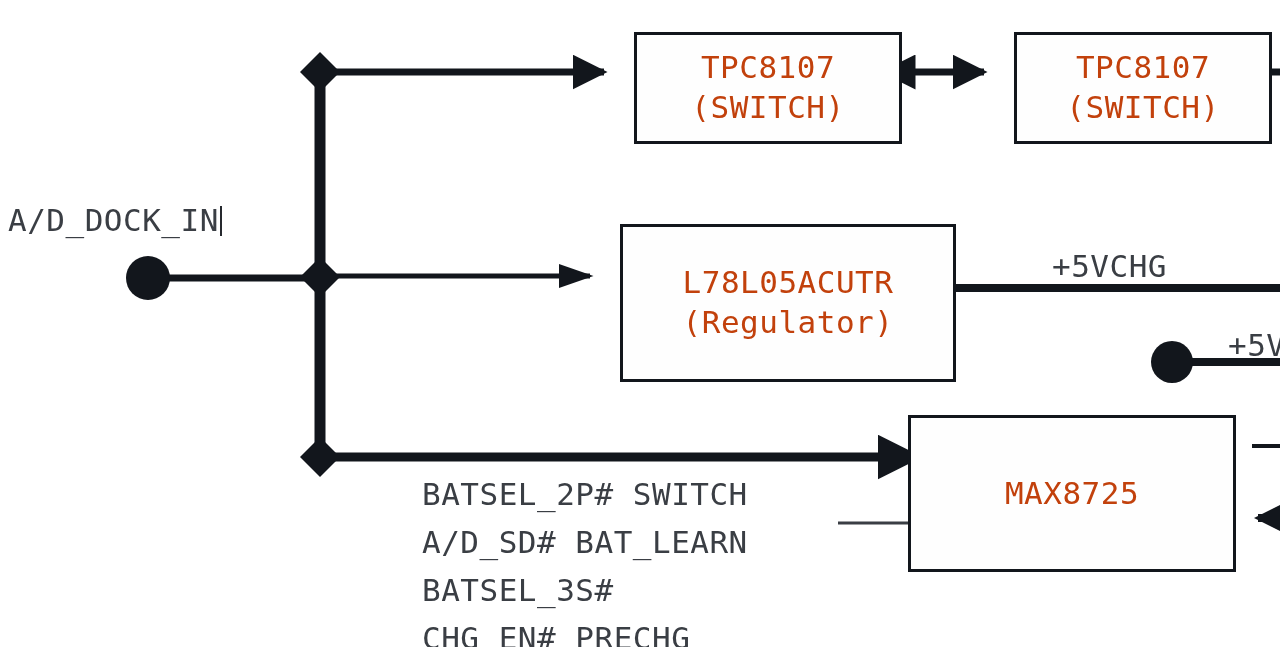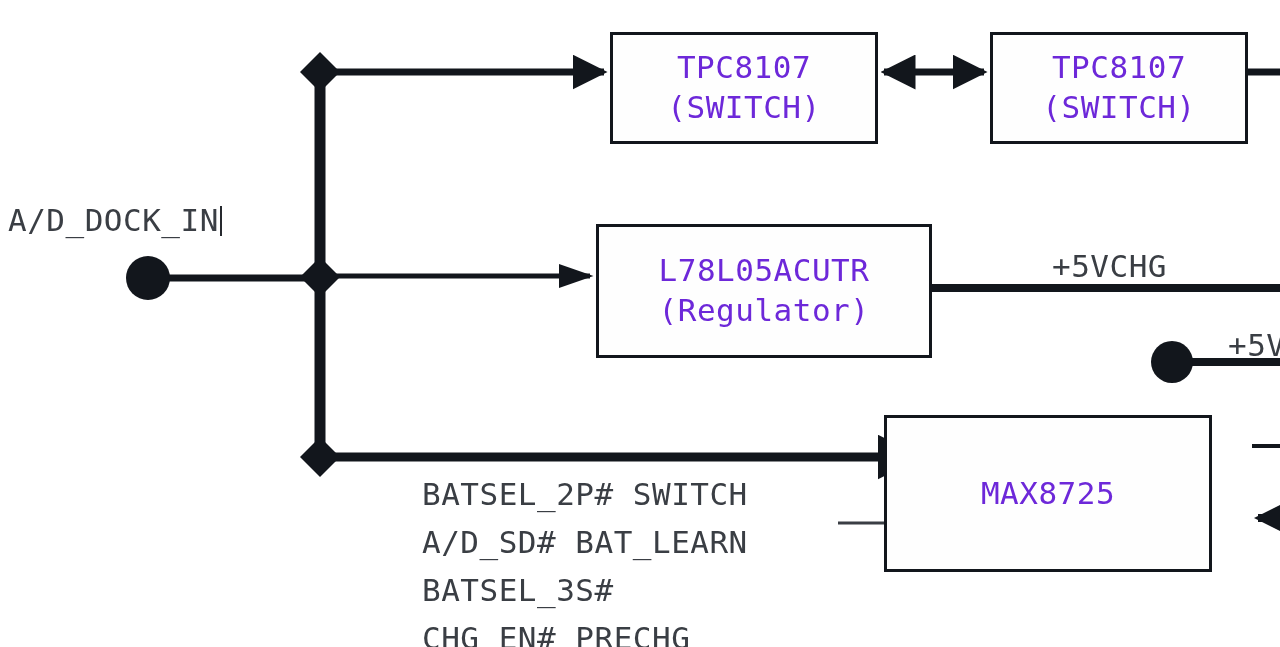--- a/index.html
+++ b/index.html
@@ -26,26 +26,27 @@
   
   .block {
     position: absolute;
     box-sizing: border-box;
     border: 3px solid #12161c;
     background: #fefefe;
     display: flex;
     flex-direction: column;
     align-items: center;
     justify-content: center;
-    color: #6d28d9;
+    color: #c2410c;
     font-family: "DejaVu Sans Mono", "Liberation Mono", monospace;
     font-size: 31px;
     line-height: 1.28;
     letter-spacing: 0.5px;
     white-space: nowrap;
+    margin-left: 24px;
   }
   .block .line2 { }
   
   .net-label {
     position: absolute;
     color: #3a3e44;
     font-family: "DejaVu Sans Mono", "Liberation Mono", monospace;
     font-size: 31px;
     white-space: nowrap;
     letter-spacing: 0.5px;
@@ -152,21 +153,21 @@
   <div class="block" style="left:610px; top:32px; width:268px; height:112px;">
     <div>TPC8107</div>
     <div class="line2">(SWITCH)</div>
   </div>
 
   <div class="block" style="left:990px; top:32px; width:258px; height:112px;">
     <div>TPC8107</div>
     <div class="line2">(SWITCH)</div>
   </div>
 
-  <div class="block" style="left:596px; top:224px; width:336px; height:134px;">
+  <div class="block" style="left:596px; top:224px; width:336px; height:158px;">
     <div>L78L05ACUTR</div>
     <div class="line2">(Regulator)</div>
   </div>
 
   <div class="block" style="left:884px; top:415px; width:328px; height:157px;">
     <div>MAX8725</div>
   </div>
 
   <div class="net-label" style="left:8px; top:202px;">
     <span>A/D_DOCK_IN</span><span class="caret"></span>

